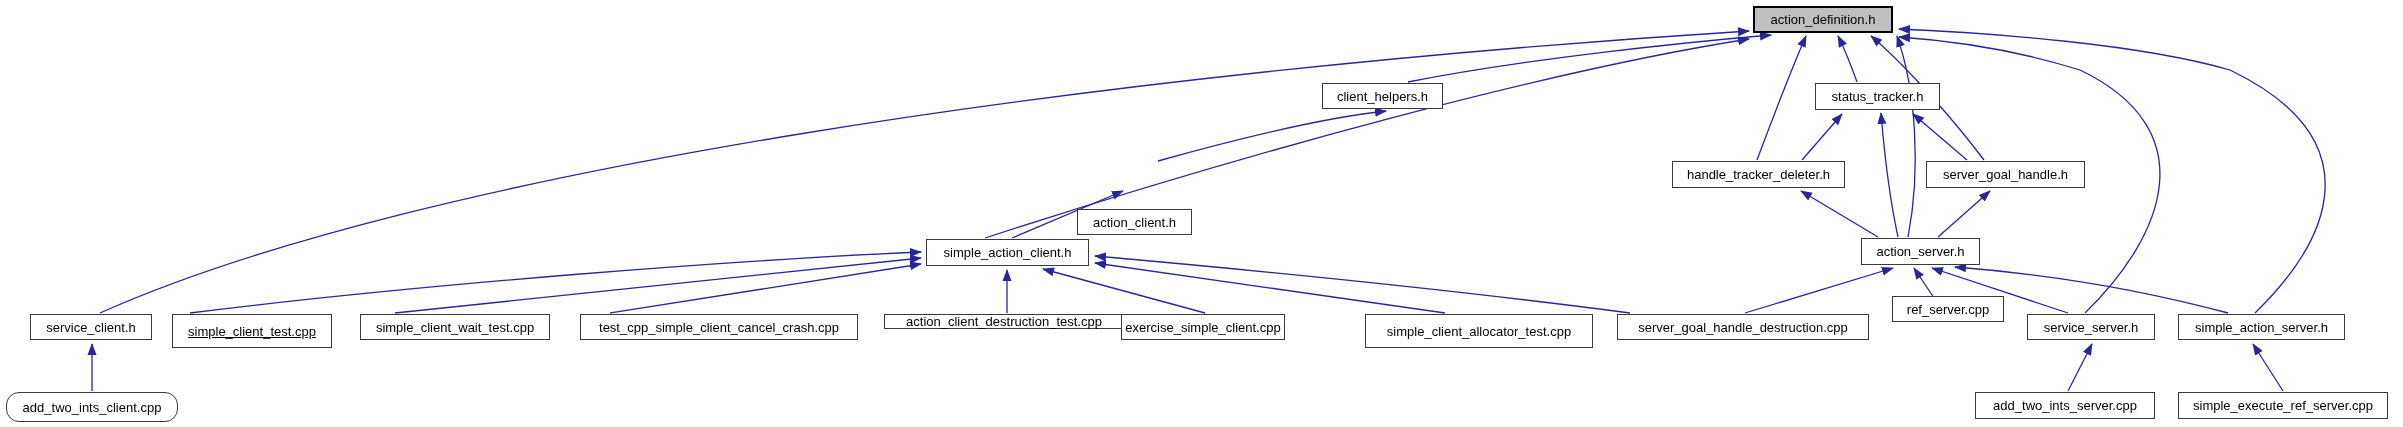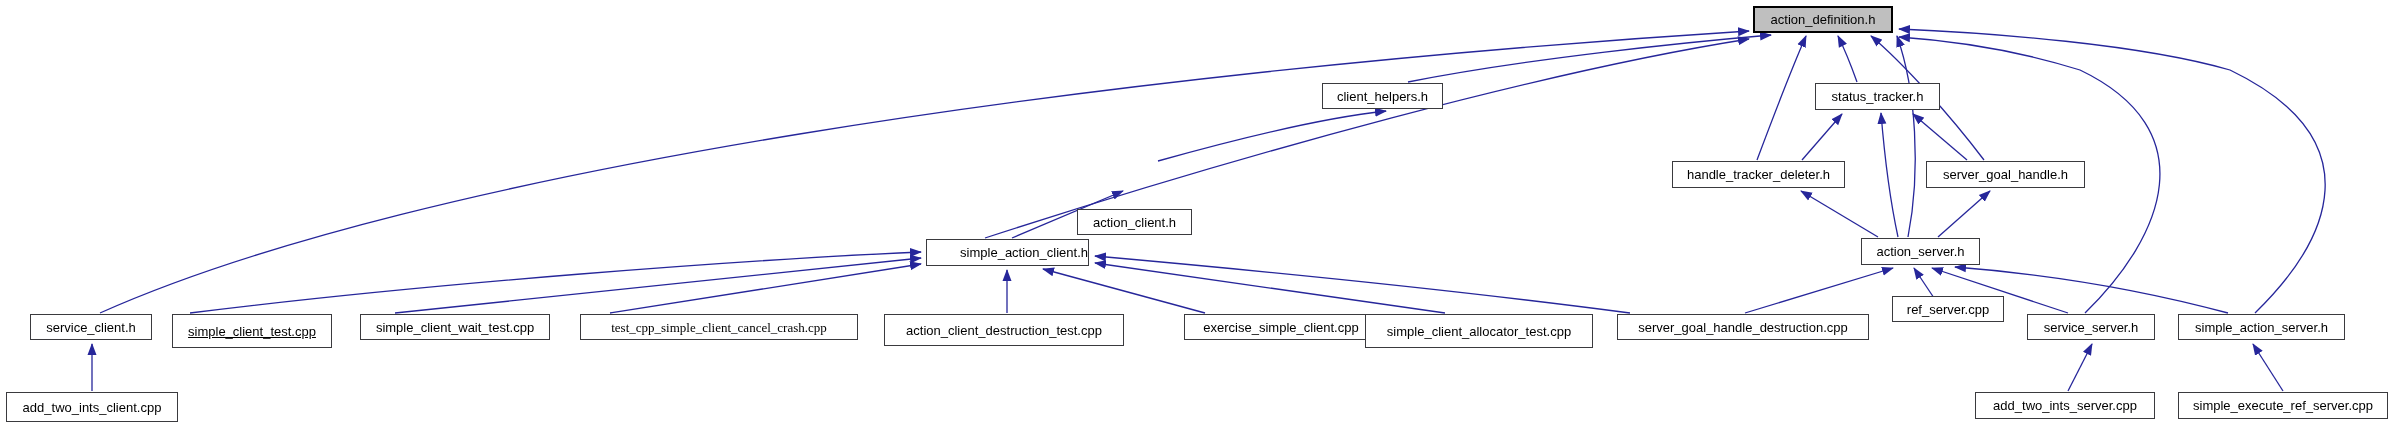--- a/index.html
+++ b/index.html
@@ -85,60 +85,60 @@
       </div>
       <div class="node" style="left: 1077px; top: 162px; width: 115px; height: 26px; margin-top: 47px;">
         <span>action_client.h</span>
       </div>
       <div class="node" style="left: 1672px; top: 161px; width: 173px; height: 27px;">
         <span>handle_tracker_deleter.h</span>
       </div>
       <div class="node" style="left: 1926px; top: 161px; width: 159px; height: 27px;">
         <span>server_goal_handle.h</span>
       </div>
-      <div class="node" style="left: 926px; top: 239px; width: 163px; height: 27px; justify-content: flex-end;">
+      <div class="node" style="left: 926px; top: 239px; width: 163px; height: 27px;">
         <span>simple_action_client.h</span>
       </div>
       <div class="node" style="left: 1861px; top: 238px; width: 119px; height: 27px;">
         <span>action_server.h</span>
       </div>
       <div class="node" style="left: 30px; top: 314px; width: 122px; height: 26px;">
         <span>service_client.h</span>
       </div>
       <div class="node" style="left: 172px; top: 314px; width: 160px; height: 34px; text-decoration: underline;">
         <span>simple_client_test.cpp</span>
       </div>
       <div class="node" style="left: 360px; top: 314px; width: 190px; height: 26px;">
         <span>simple_client_wait_test.cpp</span>
       </div>
-      <div class="node" style="left: 580px; top: 314px; width: 278px; height: 26px; font-family: Liberation Serif, serif;">
+      <div class="node" style="left: 580px; top: 314px; width: 278px; height: 26px;">
         <span>test_cpp_simple_client_cancel_crash.cpp</span>
       </div>
-      <div class="node" style="left: 884px; top: 314px; width: 240px; height: 32px;">
+      <div class="node" style="left: 884px; top: 314px; width: 240px; height: 15px;">
         <span>action_client_destruction_test.cpp</span>
       </div>
-      <div class="node" style="left: 1184px; top: 314px; width: 194px; height: 26px; text-align: center;">
+      <div class="node" style="left: 1121px; top: 314px; width: 164px; height: 26px; text-align: center;">
         <span>exercise_simple_client.cpp</span>
       </div>
       <div class="node" style="left: 1365px; top: 314px; width: 228px; height: 34px;">
         <span>simple_client_allocator_test.cpp</span>
       </div>
       <div class="node" style="left: 1617px; top: 314px; width: 252px; height: 26px;">
         <span>server_goal_handle_destruction.cpp</span>
       </div>
       <div class="node" style="left: 1892px; top: 296px; width: 112px; height: 26px; justify-content: center;">
         <span>ref_server.cpp</span>
       </div>
       <div class="node" style="left: 2027px; top: 314px; width: 128px; height: 26px;">
         <span>service_server.h</span>
       </div>
       <div class="node" style="left: 2178px; top: 314px; width: 167px; height: 26px;">
         <span>simple_action_server.h</span>
       </div>
-      <div class="node" style="left: 6px; top: 392px; width: 172px; height: 30px;">
+      <div class="node" style="left: 6px; top: 392px; width: 172px; height: 30px; border-radius: 13px;">
         <span>add_two_ints_client.cpp</span>
       </div>
       <div class="node" style="left: 1975px; top: 392px; width: 180px; height: 27px;">
         <span>add_two_ints_server.cpp</span>
       </div>
       <div class="node" style="left: 2178px; top: 392px; width: 210px; height: 27px;">
         <span>simple_execute_ref_server.cpp</span>
       </div>
     </div>
 </div>

